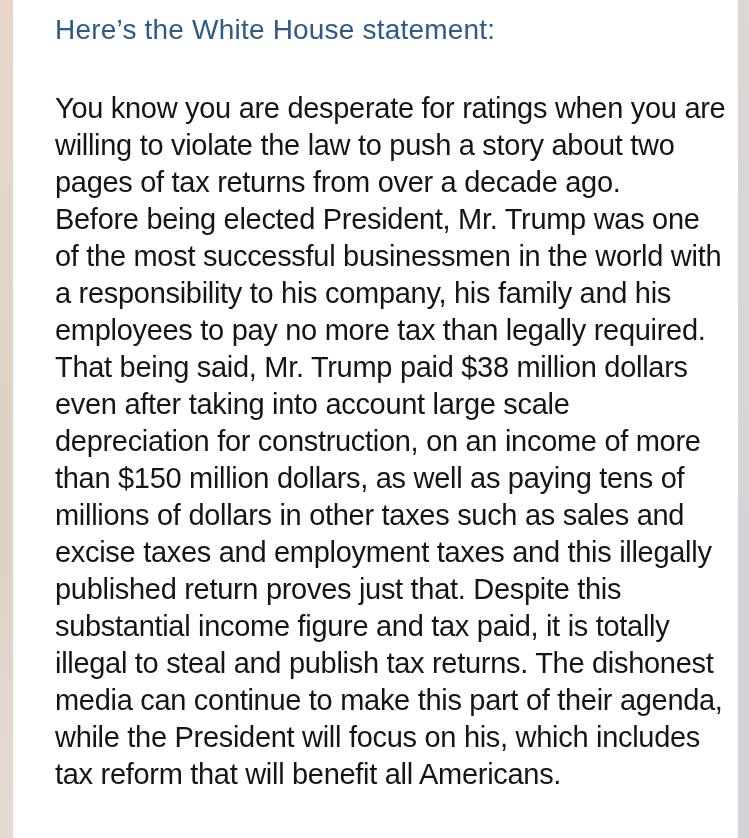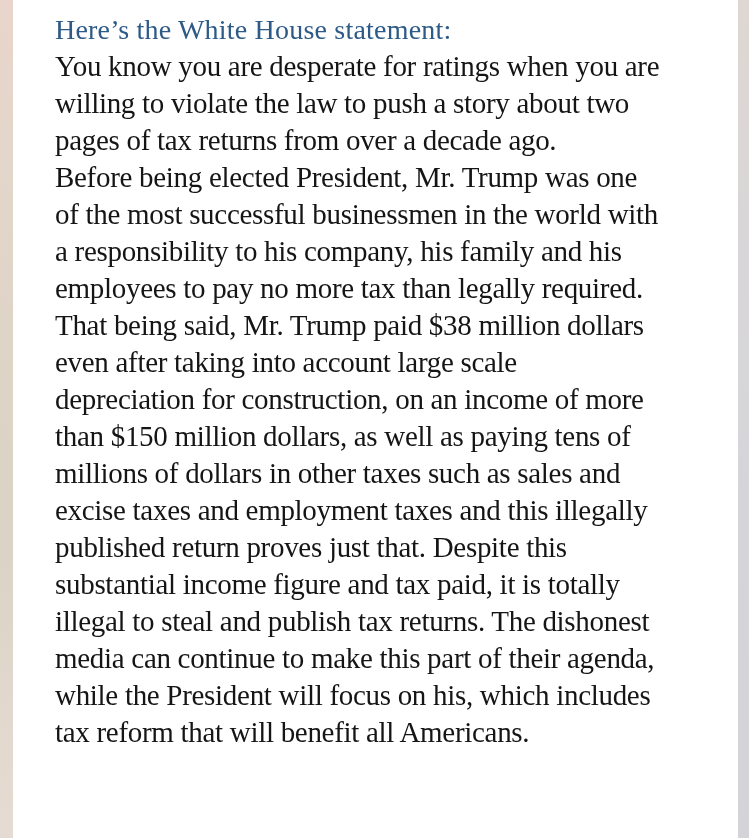--- a/index.html
+++ b/index.html
@@ -12,21 +12,21 @@
   * { margin: 0; padding: 0; box-sizing: border-box; }
   html, body {
     background: #ffffff;
   }
   .screen {
     position: relative;
     width: 749px;
     height: 838px;
     background: var(--background-color, #ffffff);
     overflow: hidden;
-    font-family: Liberation Serif, serif;
+    font-family: Liberation Sans, sans-serif;
   }
   .strip-left {
     position: absolute;
     left: 0; top: 0; bottom: 0;
     width: 13px;
     background: linear-gradient(180deg,
       #e9d5cb 0%,
       #e3d6ca 20%,
       #ddd4c6 45%,
       #dbd3c5 65%,
@@ -51,20 +51,21 @@
   }
   .heading {
     font-size: 28px;
     font-weight: normal;
     line-height: 36px;
     color: var(--heading-color, #2d5a87);
     white-space: pre;
     letter-spacing: 0.2px;
   }
   .statement-body {
+    margin-top: 42px;
     font-size: 29px;
     line-height: 37px;
     color: var(--body-text-color, #151515);
     white-space: pre;
     letter-spacing: -0.3px;
   }
 </style>
 </head>
 <body>
 

